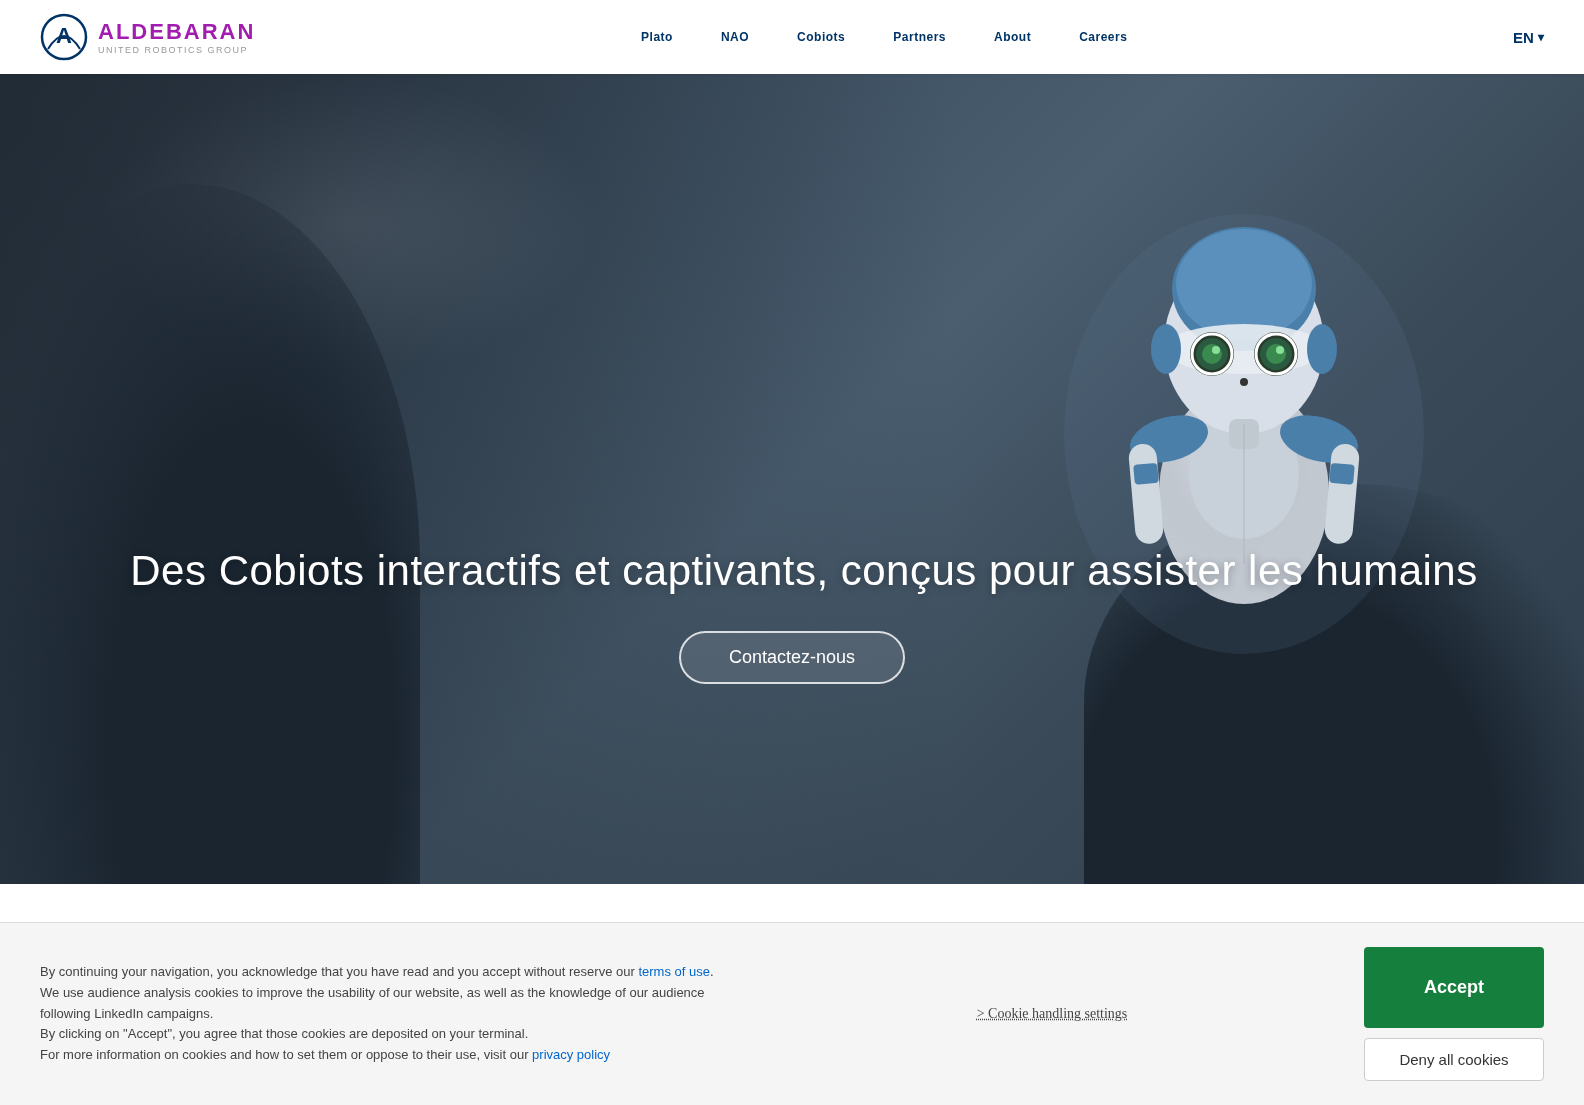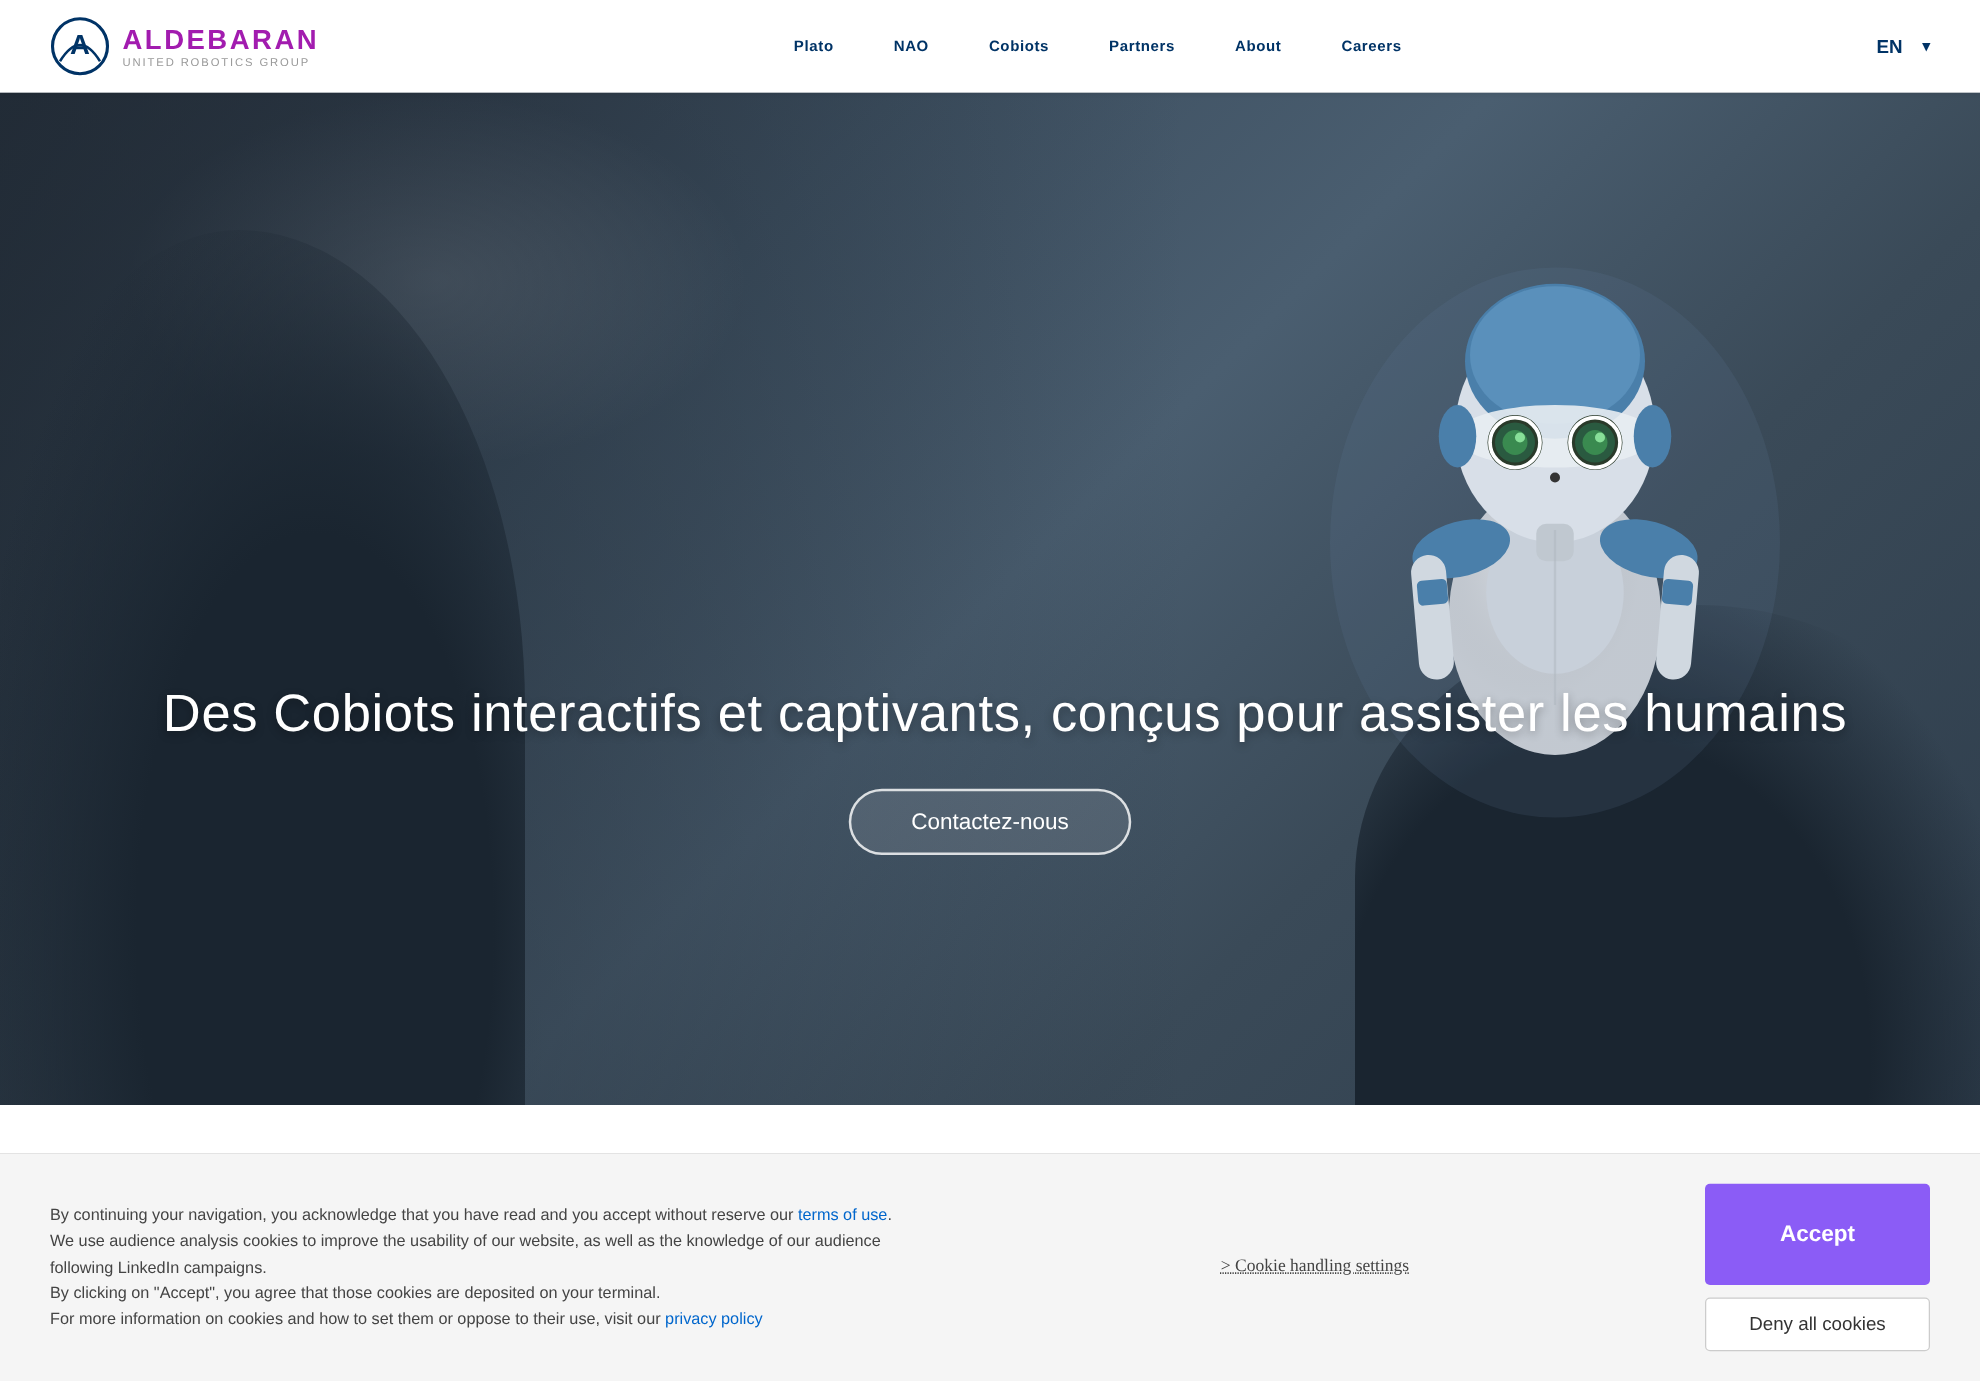--- a/index.html
+++ b/index.html
@@ -68,21 +68,21 @@
       font-weight: 600;
       color: #003366;
       text-decoration: none;
       cursor: pointer;
       letter-spacing: 0.5px;
     }
 
     .lang-selector {
       display: flex;
       align-items: center;
-      gap: 16px;
+      gap: 4px;
       font-size: 15px;
       font-weight: 600;
       color: #003366;
       cursor: pointer;
     }
 
     .chevron-down {
       font-size: 12px;
       color: #003366;
     }
@@ -238,21 +238,21 @@
     }
 
     .cookie-buttons {
       display: flex;
       flex-direction: column;
       gap: 10px;
       min-width: 180px;
     }
 
     .btn-accept {
-      background: #8b5cf6;
+      background: #15803d;
       color: #fff;
       border: none;
       border-radius: 4px;
       padding: 30px 32px;
       font-size: 18px;
       font-weight: 600;
       cursor: pointer;
       text-align: center;
     }
 

